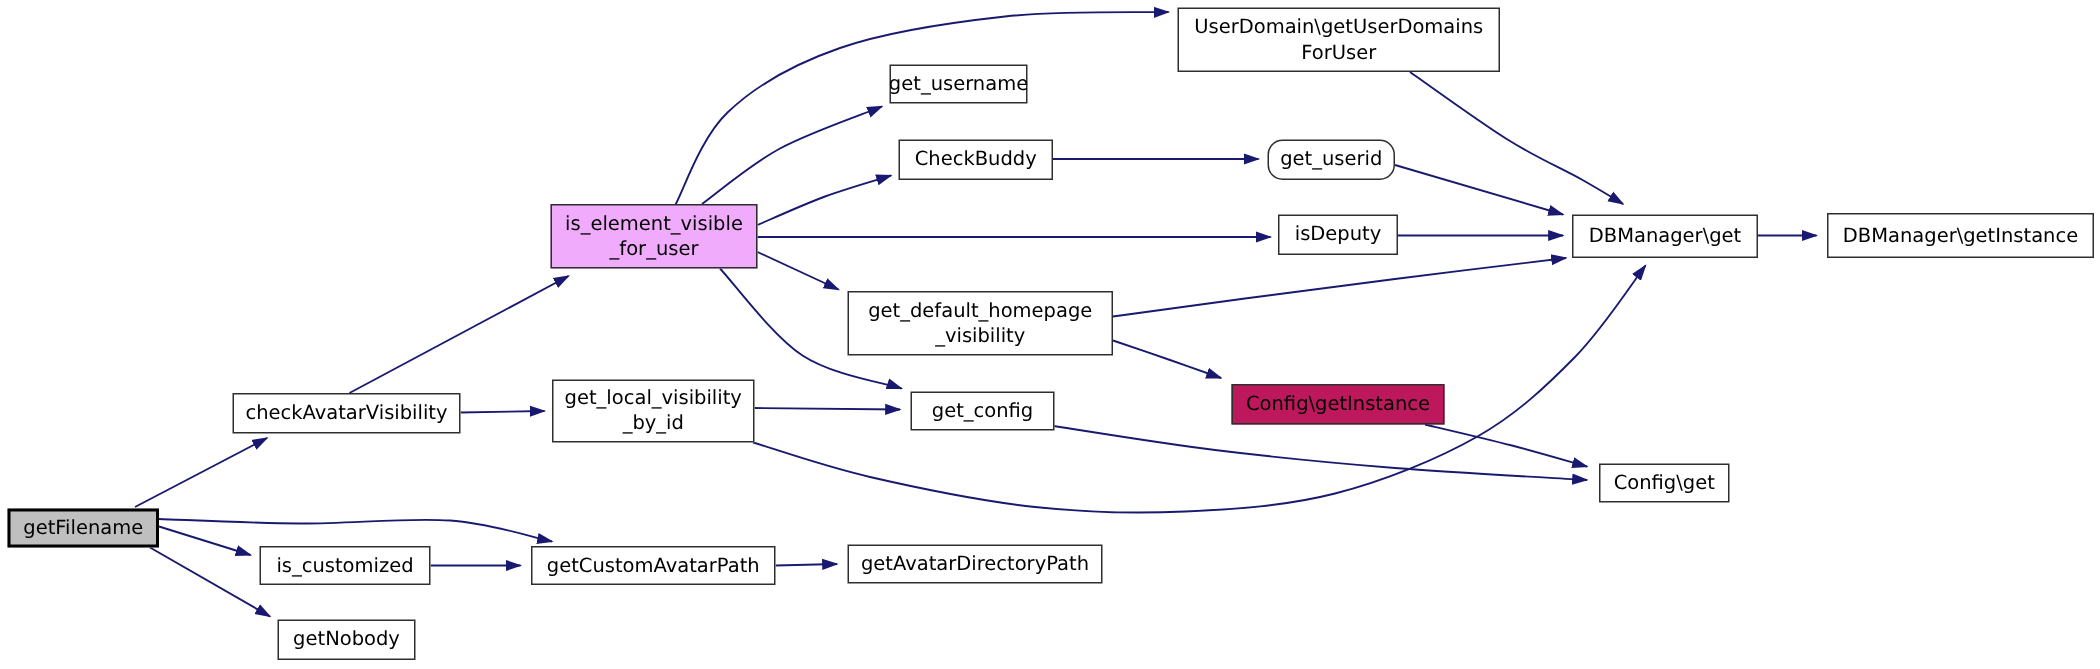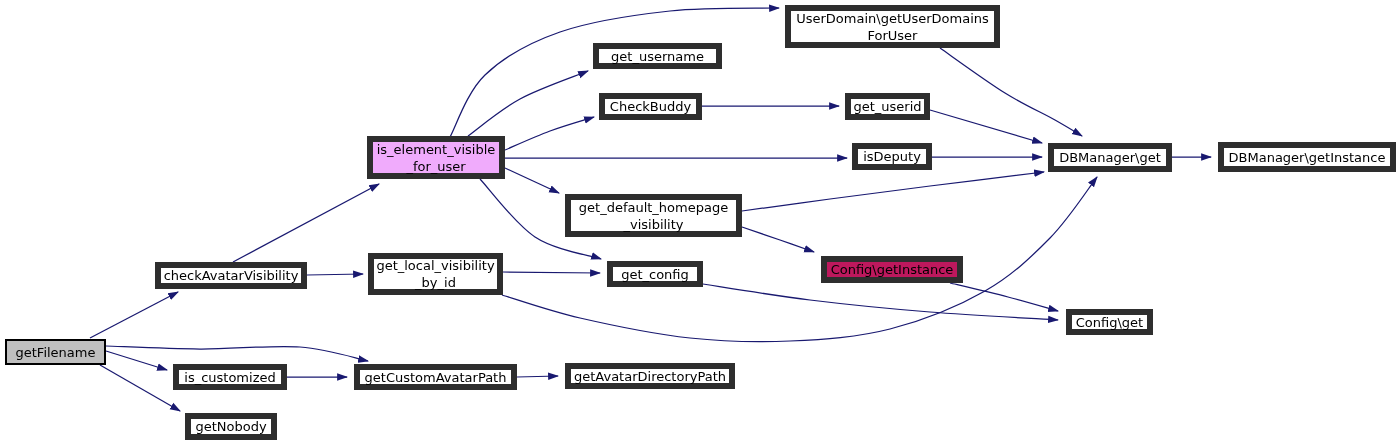--- a/index.html
+++ b/index.html
@@ -23,21 +23,21 @@
     height: 446px;
   }
   .edge-layer path.edge {
     fill: none;
     stroke-width: 1.25px;
   }
   .node {
     position: absolute;
     box-sizing: border-box;
     background: #ffffff;
-    border: 6px solid #0f766e;
+    border: 1px solid #0f766e;
     display: flex;
     flex-direction: column;
     align-items: center;
     justify-content: center;
     text-align: center;
     font-size: 13px;
     line-height: 17px;
     color: #000000;
     white-space: nowrap;
     cursor: pointer;
@@ -92,31 +92,31 @@
       <div class="node highlight" style="left: 5px; top: 339px; width: 101px; height: 26px; border-color: rgb(0, 0, 0); background: rgb(191, 191, 191);">
         <span>getFilename</span>
       </div>
       <div class="node" style="left: 155px; top: 262px; width: 152px; height: 27px; border-color: rgb(46, 46, 46); background: rgb(255, 255, 255);">
         <span>checkAvatarVisibility</span>
       </div>
       <div class="node" style="left: 367px; top: 136px; width: 138px; height: 43px; border-color: rgb(46, 46, 46); background: #f0abfc;">
         <span>is_element_visible</span>
         <span>_for_user</span>
       </div>
-      <div class="node" style="left: 593px; top: 43px; width: 129px; height: 26px; border-color: rgb(46, 46, 46); background: rgb(255, 255, 255);">
+      <div class="node" style="left: 593px; top: 43px; width: 92px; height: 26px; border-color: rgb(46, 46, 46); background: rgb(255, 255, 255);">
         <span>get_username</span>
       </div>
       <div class="node" style="left: 599px; top: 93px; width: 103px; height: 27px; border-color: rgb(46, 46, 46); background: rgb(255, 255, 255);">
         <span>CheckBuddy</span>
       </div>
       <div class="node" style="left: 785px; top: 5px; width: 215px; height: 43px; border-color: rgb(46, 46, 46); background: rgb(255, 255, 255);">
         <span>UserDomain\getUserDomains</span>
         <span>ForUser</span>
       </div>
-      <div class="node" style="left: 845px; top: 93px; width: 85px; height: 27px; border-color: rgb(46, 46, 46); background: rgb(255, 255, 255);">
+      <div class="node" style="left: 845px; top: 93px; width: 85px; height: 27px; border-color: rgb(46, 46, 46); background: rgb(255, 255, 255); border-radius: 10px;">
         <span>get_userid</span>
       </div>
       <div class="node" style="left: 852px; top: 143px; width: 80px; height: 27px; border-color: rgb(46, 46, 46); background: rgb(255, 255, 255);">
         <span>isDeputy</span>
       </div>
       <div class="node" style="left: 1048px; top: 143px; width: 124px; height: 29px; border-color: rgb(46, 46, 46); background: rgb(255, 255, 255);">
         <span>DBManager\get</span>
       </div>
       <div class="node" style="left: 1218px; top: 142px; width: 178px; height: 30px; border-color: rgb(46, 46, 46); background: rgb(255, 255, 255);">
         <span>DBManager\getInstance</span>

